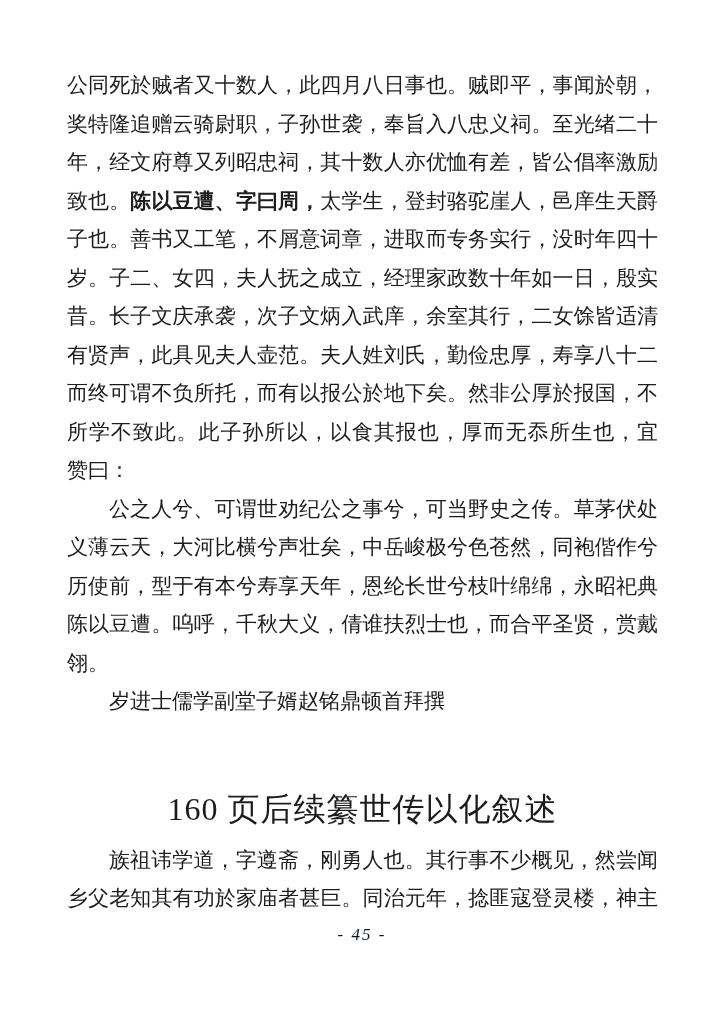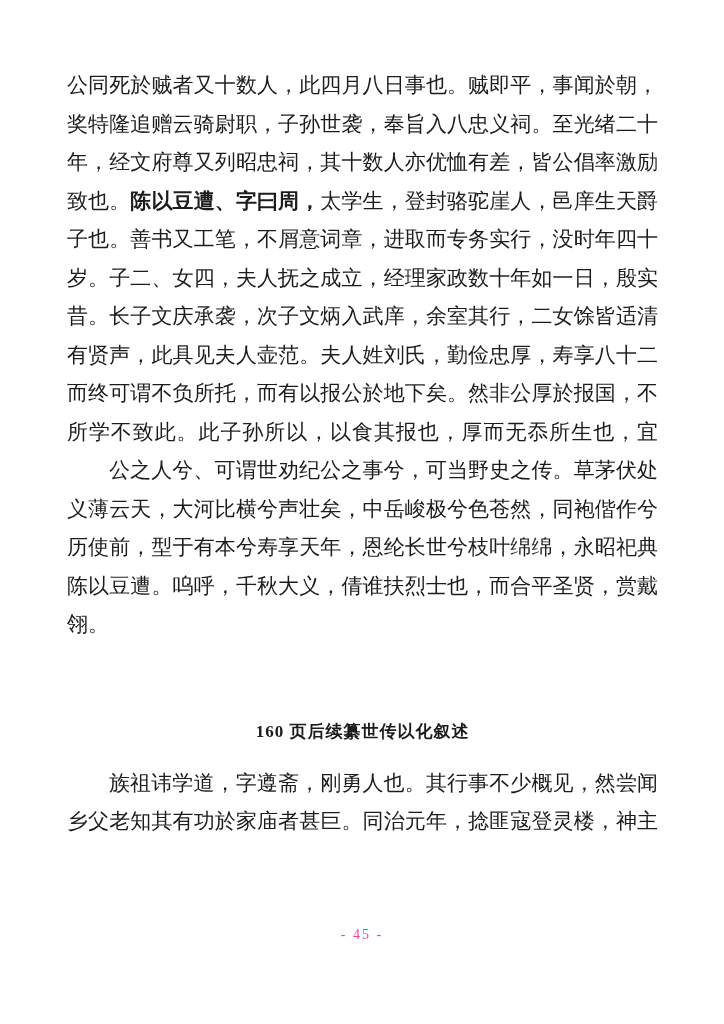--- a/index.html
+++ b/index.html
@@ -40,63 +40,66 @@
     text-indent: 42px;
   }
   .line .bold {
     font-weight: bold;
   }
   .section-heading {
     margin-top: 68px;
     height: 40px;
     line-height: 40px;
     text-align: center;
-    font-size: 17px;
-    font-weight: bold;
+    font-size: 32px;
+    font-weight: normal;
     letter-spacing: 1px;
   }
   .after-heading {
     margin-top: 12px;
   }
   .page-footer {
     position: absolute;
     left: 0;
     right: 0;
     top: 922px;
     height: 26px;
     line-height: 26px;
     text-align: center;
-    font-size: 14px;
+    font-size: 17px;
     letter-spacing: 2px;
-    color: #ec4899;
+    color: #0f172a;
+    font-style: italic;
   }
 </style>
 </head>
 <body>
 
 <div class="page">
 
   <div class="body-text">
 
     <div>
         <div class="line just"><span>公同死於贼者又十数人，此四月八日事也。贼即平，事闻於朝，嘉</span></div>
         <div class="line just"><span>奖特隆追赠云骑尉职，子孙世袭，奉旨入八忠义祠。至光绪二十九</span></div>
         <div class="line just"><span>年，经文府尊又列昭忠祠，其十数人亦优恤有差，皆公倡率激励所</span></div>
         <div class="line just"><span>致也。</span><span class="bold">陈以豆遭、字曰周，</span><span>太学生，登封骆驼崖人，邑庠生天爵公</span></div>
         <div class="line just"><span>子也。善书又工笔，不屑意词章，进取而专务实行，没时年四十一</span></div>
         <div class="line just"><span>岁。子二、女四，夫人抚之成立，经理家政数十年如一日，殷实犹</span></div>
         <div class="line just"><span>昔。长子文庆承袭，次子文炳入武庠，余室其行，二女馀皆适清门</span></div>
         <div class="line just"><span>有贤声，此具见夫人壶范。夫人姓刘氏，勤俭忠厚，寿享八十二岁，</span></div>
         <div class="line just"><span>而终可谓不负所托，而有以报公於地下矣。然非公厚於报国，不负</span></div>
         <div class="line just"><span>所学不致此。此子孙所以，以食其报也，厚而无忝所生也，宜哉。</span></div>
+        <div class="line"><span>赞曰：</span></div>
         <div class="line indent just"><span>公之人兮、可谓世劝纪公之事兮，可当野史之传。草茅伏处兮</span></div>
         <div class="line just"><span>义薄云天，大河比横兮声壮矣，中岳峻极兮色苍然，同袍偕作兮淬</span></div>
         <div class="line just"><span>历使前，型于有本兮寿享天年，恩纶长世兮枝叶绵绵，永昭祀典兮</span></div>
         <div class="line just"><span>陈以豆遭。呜呼，千秋大义，倩谁扶烈士也，而合平圣贤，赏戴蓝</span></div>
         <div class="line"><span>翎。</span></div>
+        <div class="line indent"><span>岁进士儒学副堂子婿赵铭鼎顿首拜撰</span></div>
       </div>
 
     <div class="section-heading">160 页后续纂世传以化叙述</div>
 
     <div class="after-heading">
         <div class="line indent just"><span>族祖讳学道，字遵斋，刚勇人也。其行事不少概见，然尝闻诸</span></div>
         <div class="line just"><span>乡父老知其有功於家庙者甚巨。同治元年，捻匪寇登灵楼，神主逃</span></div>
       </div>
 
   </div>

